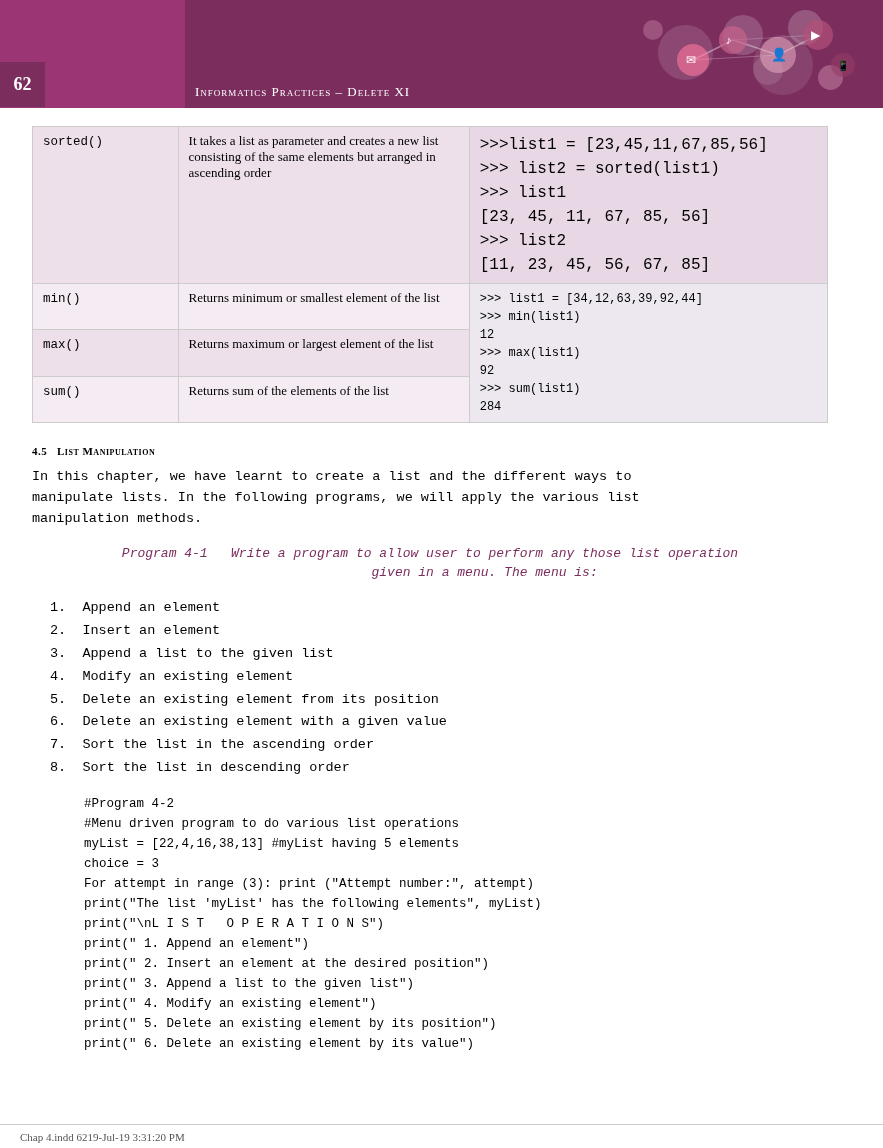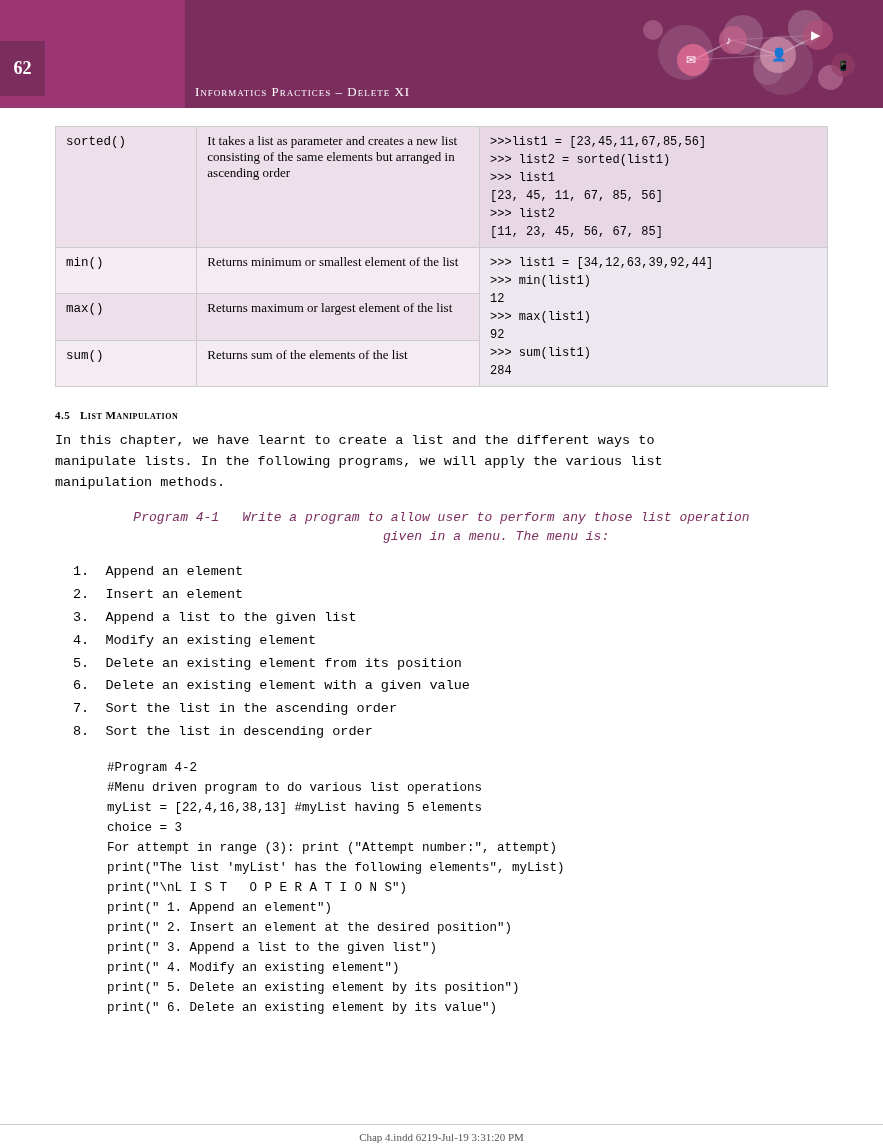--- a/index.html
+++ b/index.html
@@ -29,26 +29,26 @@
       display: flex;
       align-items: center;
       justify-content: center;
     }
     .page-number-box {
       background: #7b2d5e;
       color: #fff;
       font-size: 18px;
       font-weight: bold;
       width: 45px;
-      height: 55px;
+      height: 45px;
       display: flex;
       align-items: center;
       justify-content: center;
       position: absolute;
-      bottom: 12px;
+      bottom: 1px;
       left: 0;
     }
     .book-title {
       color: #fff;
       font-size: 13px;
       font-variant: small-caps;
       letter-spacing: 1px;
       margin-left: 10px;
       margin-bottom: 8px;
     }
@@ -61,21 +61,21 @@
       height: 100px;
     }
     .network-circle {
       position: absolute;
       border-radius: 50%;
       background: rgba(255,255,255,0.15);
     }
 
     
     .content {
-      padding: 18px 55px 18px 55px;
+      padding: 18px 55px 18px 32px;
     }
 
     
     .func-table {
       width: 100%;
       border-collapse: collapse;
       margin-bottom: 22px;
       font-size: 13px;
     }
     .func-table td {
@@ -157,21 +157,21 @@
       bottom: 0;
       left: 0;
       width: 100%;
       height: 24px;
       border-top: 1px solid #ccc;
       display: flex;
       align-items: center;
       padding: 0 20px;
       font-size: 11px;
       color: #555;
-      justify-content: center;
+      justify-content: flex-start;
     }
 
     
     .hc1 { width: 55px; height: 55px; top: 20px; right: 150px; background: rgba(255,255,255,0.13); }
     .hc2 { width: 40px; height: 40px; top: 10px; right: 100px; background: rgba(255,255,255,0.18); }
     .hc3 { width: 30px; height: 30px; top: 50px; right: 80px; background: rgba(255,255,255,0.12); }
     .hc4 { width: 60px; height: 60px; top: 30px; right: 50px; background: rgba(255,255,255,0.1); }
     .hc5 { width: 35px; height: 35px; top: 5px; right: 40px; background: rgba(255,255,255,0.2); }
     .hc6 { width: 25px; height: 25px; top: 60px; right: 20px; background: rgba(255,200,220,0.3); }
     .hc7 { width: 20px; height: 20px; top: 15px; right: 200px; background: rgba(255,200,220,0.25); }
@@ -222,21 +222,21 @@
   <table class="func-table">
     <tbody>
 
       <tr>
         <td style="width:130px; background:#ede0eb;">
           <span class="func-name">sorted()</span>
         </td>
         <td style="background:#ede0eb; width:260px;">
           <span>It takes a list as parameter and creates a new list consisting of the same elements but arranged in ascending order</span>
         </td>
-        <td class="code-cell" style="width:320px; font-family:'Courier New',monospace; font-size:12px; line-height:1.5; background:#e8d8e5 !important;">
+        <td class="code-cell" style="width:320px; font-family:'Courier New',monospace; font-size:16px; line-height:1.5; background:#e8d8e5 !important;">
           <span>&gt;&gt;&gt;list1 = [23,45,11,67,85,56]<br>&gt;&gt;&gt; list2 = sorted(list1)<br>&gt;&gt;&gt; list1<br>[23, 45, 11, 67, 85, 56]<br>&gt;&gt;&gt; list2<br>[11, 23, 45, 56, 67, 85]</span>
         </td>
       </tr>
 
       <tr>
         <td style="background:#f5ecf3;">
           <span class="func-name">min()</span>
         </td>
         <td style="background:#f5ecf3;">
           <span>Returns minimum or smallest element of the list</span>

